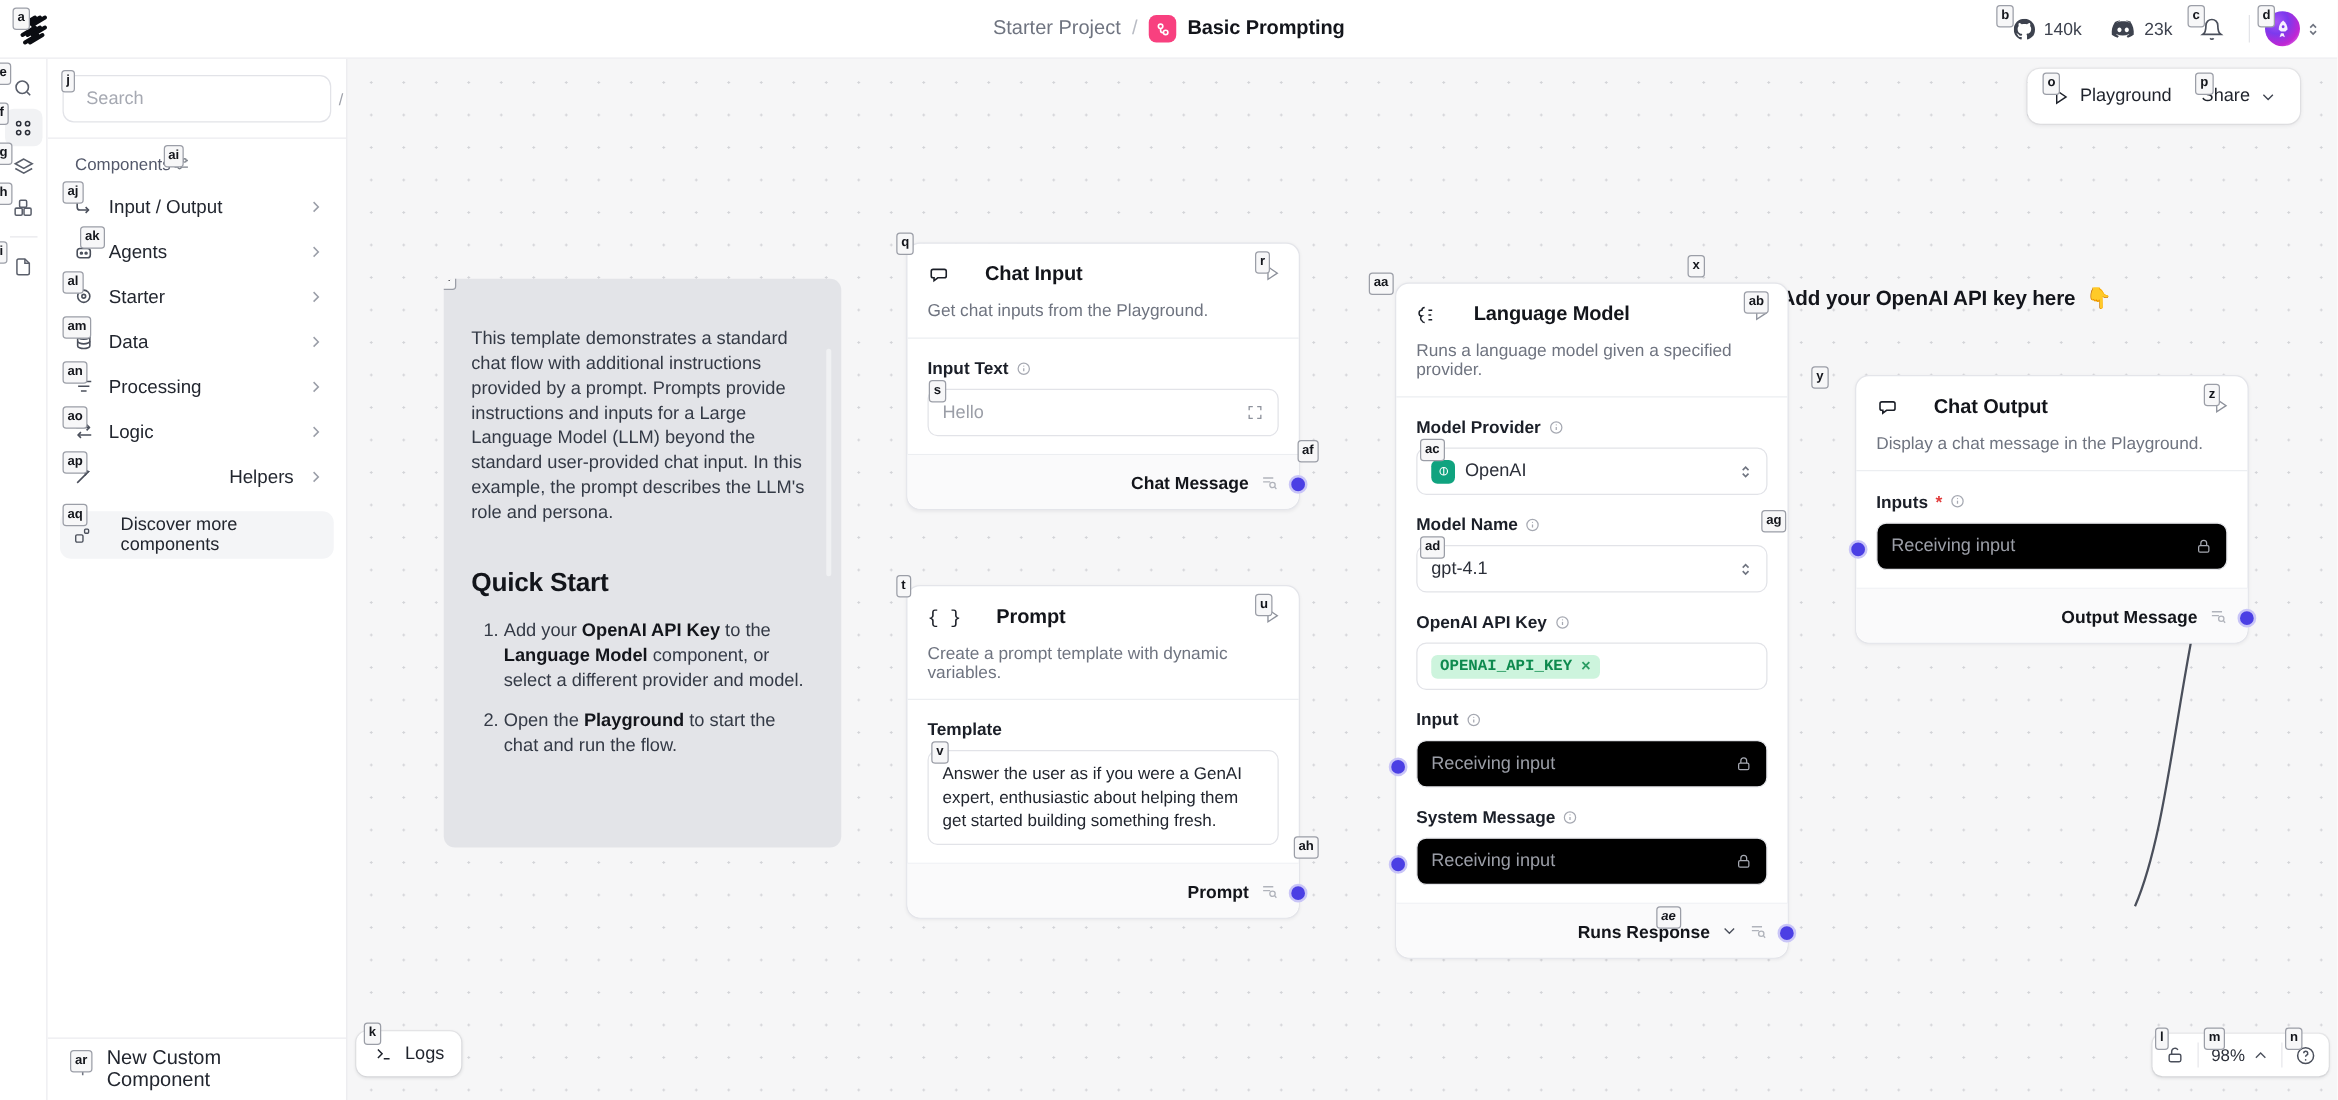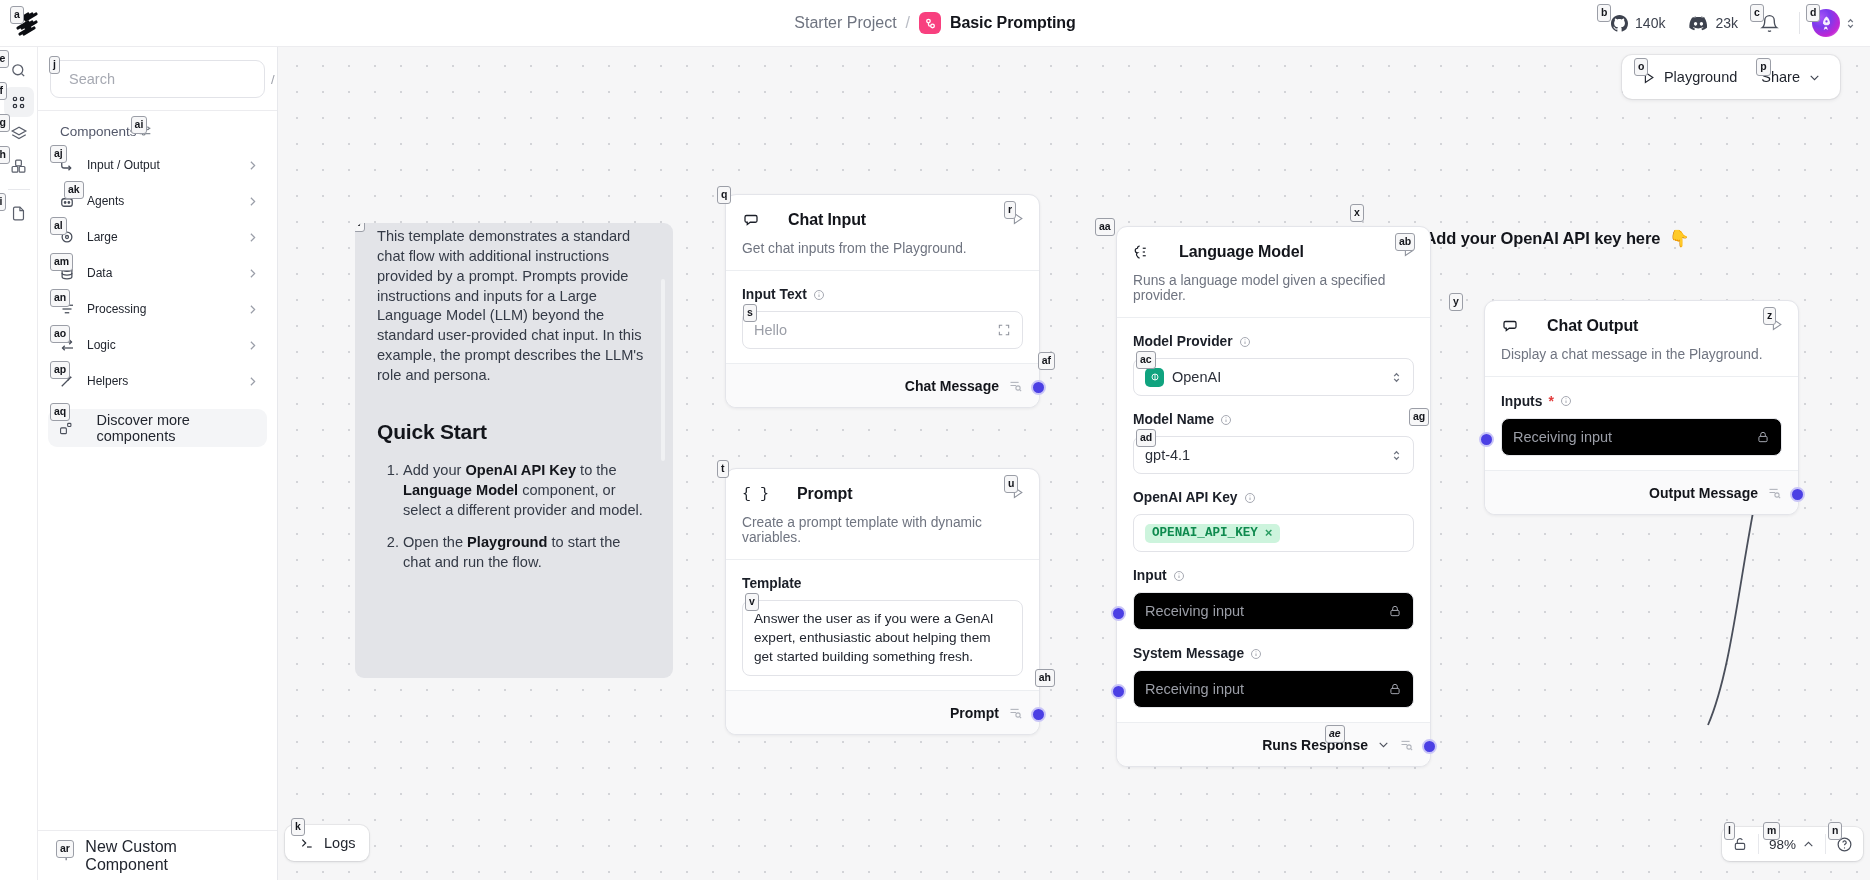--- a/index.html
+++ b/index.html
@@ -85,21 +85,21 @@
   .comp-header {
     display: flex; align-items: center; justify-content: flex-start;
     padding: 12px 14px 8px 22px;
   }
   .comp-header-label { font-size: 13.5px; color: #53586a; font-weight: 500; }
   .cat-list { padding: 0 10px; }
   .cat-item {
     display: flex; align-items: center; height: 36px; border-radius: 8px;
     padding: 0 8px 0 10px; gap: 11px; cursor: pointer;
   }
-  .cat-label { flex: 1; font-size: 12px; color: #22262f; }
+  .cat-label { flex: 1; font-size: 15px; color: #22262f; }
   .cat-chev { color: #9a9ea8; }
   .discover {
     margin: 10px 10px 0 10px; height: 38px; border-radius: 9px; background: #f4f5f7;
     display: flex; align-items: center; gap: 11px; padding: 0 10px; cursor: pointer;
   }
   .discover-label { font-size: 14.5px; color: #22262f; }
   .sidebar-footer {
     margin-top: auto; border-top: 1px solid #ececef;
     height: 50px; display: flex; align-items: center; gap: 11px; padding: 0 20px;
   }
@@ -121,21 +121,21 @@
     display: flex; align-items: center; padding: 0 8px; gap: 2px;
   }
   .ct-btn {
     display: flex; align-items: center; gap: 8px; height: 32px; padding: 0 11px;
     border-radius: 7px; font-size: 14.5px; color: #1f232c; cursor: pointer;
   }
 
   
   .sticky {
     position: absolute; left: 77px; top: 176px; width: 318px; height: 455px;
-    background: #e3e4e8; border-radius: 9px; padding: 4px 22px 18px 22px;
+    background: #e3e4e8; border-radius: 9px; padding: 39px 22px 18px 22px;
     overflow: hidden;
   }
   .sticky p { font-size: 14.6px; line-height: 1.36; color: #343a46; }
   .sticky h2 { font-size: 21px; margin: 34px 0 16px 0; color: #13151b; letter-spacing: -0.2px; }
   .sticky ol { margin: 0 0 0 26px; }
   .sticky li { font-size: 14.6px; line-height: 1.38; color: #343a46; margin-bottom: 12px; }
   .sticky li b { color: #13151b; }
   .sticky-scroll {
     position: absolute; right: 8px; top: 56px; width: 4px; height: 182px;
     background: #f0f1f3; border-radius: 3px;
@@ -389,21 +389,21 @@
         <svg class="cat-chev" width="13" height="13" viewBox="0 0 24 24" fill="none" stroke="currentColor" stroke-width="2.2">
             <path d="M9 5l7 7-7 7"></path>
           </svg>
       </div>
       <div class="cat-item" style="position:relative;">
         <span class="kb" style="left:2px; top:-2px;">al</span>
         <svg width="18" height="18" viewBox="0 0 24 24" fill="none" stroke="#4a4f5b" stroke-width="1.7">
           <circle cx="12" cy="12" r="6.5"></circle>
             <circle cx="12" cy="12" r="2"></circle>
         </svg>
-        <span class="cat-label">Large</span>
+        <span class="cat-label">Starter</span>
         <svg class="cat-chev" width="13" height="13" viewBox="0 0 24 24" fill="none" stroke="currentColor" stroke-width="2.2">
             <path d="M9 5l7 7-7 7"></path>
           </svg>
       </div>
       <div class="cat-item" style="position:relative;">
         <span class="kb" style="left:2px; top:-2px;">am</span>
         <svg width="18" height="18" viewBox="0 0 24 24" fill="none" stroke="#4a4f5b" stroke-width="1.7">
           <ellipse cx="12" cy="7" rx="6.5" ry="2.8"></ellipse>
             <path d="M5.5 7v10c0 1.5 3 2.8 6.5 2.8s6.5-1.3 6.5-2.8V7"></path>
             <path d="M5.5 12c0 1.5 3 2.8 6.5 2.8s6.5-1.3 6.5-2.8"></path>
@@ -431,21 +431,21 @@
           <path d="M4 8h14"></path>
             <path d="M15 5l3 3-3 3"></path>
             <path d="M20 16H6"></path>
             <path d="M9 13l-3 3 3 3"></path>
         </svg>
         <span class="cat-label">Logic</span>
         <svg class="cat-chev" width="13" height="13" viewBox="0 0 24 24" fill="none" stroke="currentColor" stroke-width="2.2">
             <path d="M9 5l7 7-7 7"></path>
           </svg>
       </div>
-      <div class="cat-item" style="position:relative;">
+      <div class="cat-item" style="position:relative;text-align:right;">
         <span class="kb" style="left:2px; top:-2px;">ap</span>
         <svg width="18" height="18" viewBox="0 0 24 24" fill="none" stroke="#4a4f5b" stroke-width="1.7">
           <path d="M5 19L17 7"></path>
             <path d="M14 4l1 2 2 1-2 1-1 2-1-2-2-1 2-1z"></path>
         </svg>
         <span class="cat-label">Helpers</span>
         <svg class="cat-chev" width="13" height="13" viewBox="0 0 24 24" fill="none" stroke="currentColor" stroke-width="2.2">
             <path d="M9 5l7 7-7 7"></path>
           </svg>
       </div>

